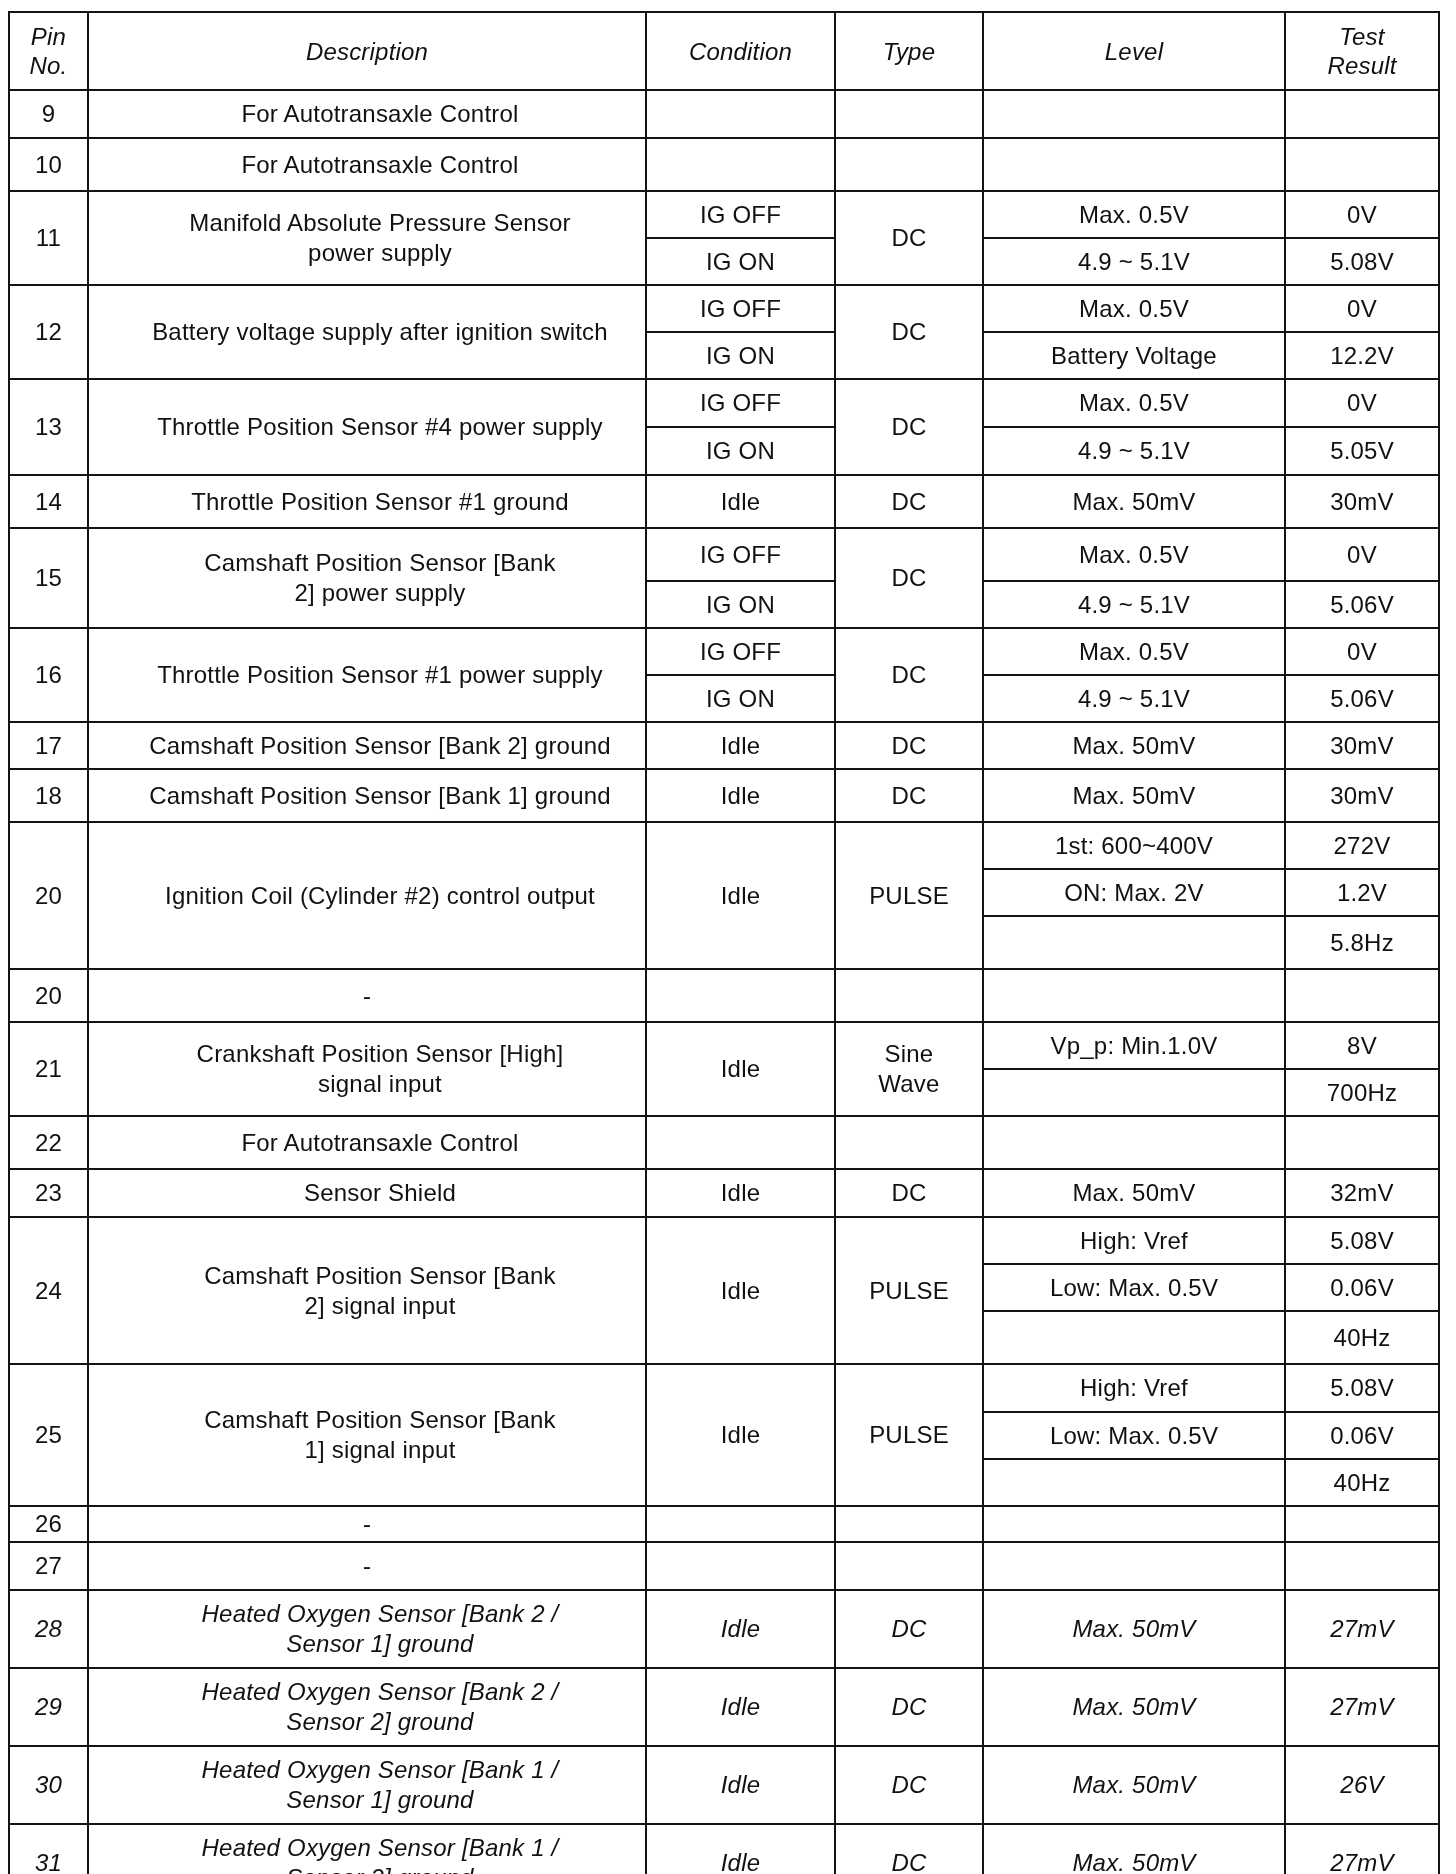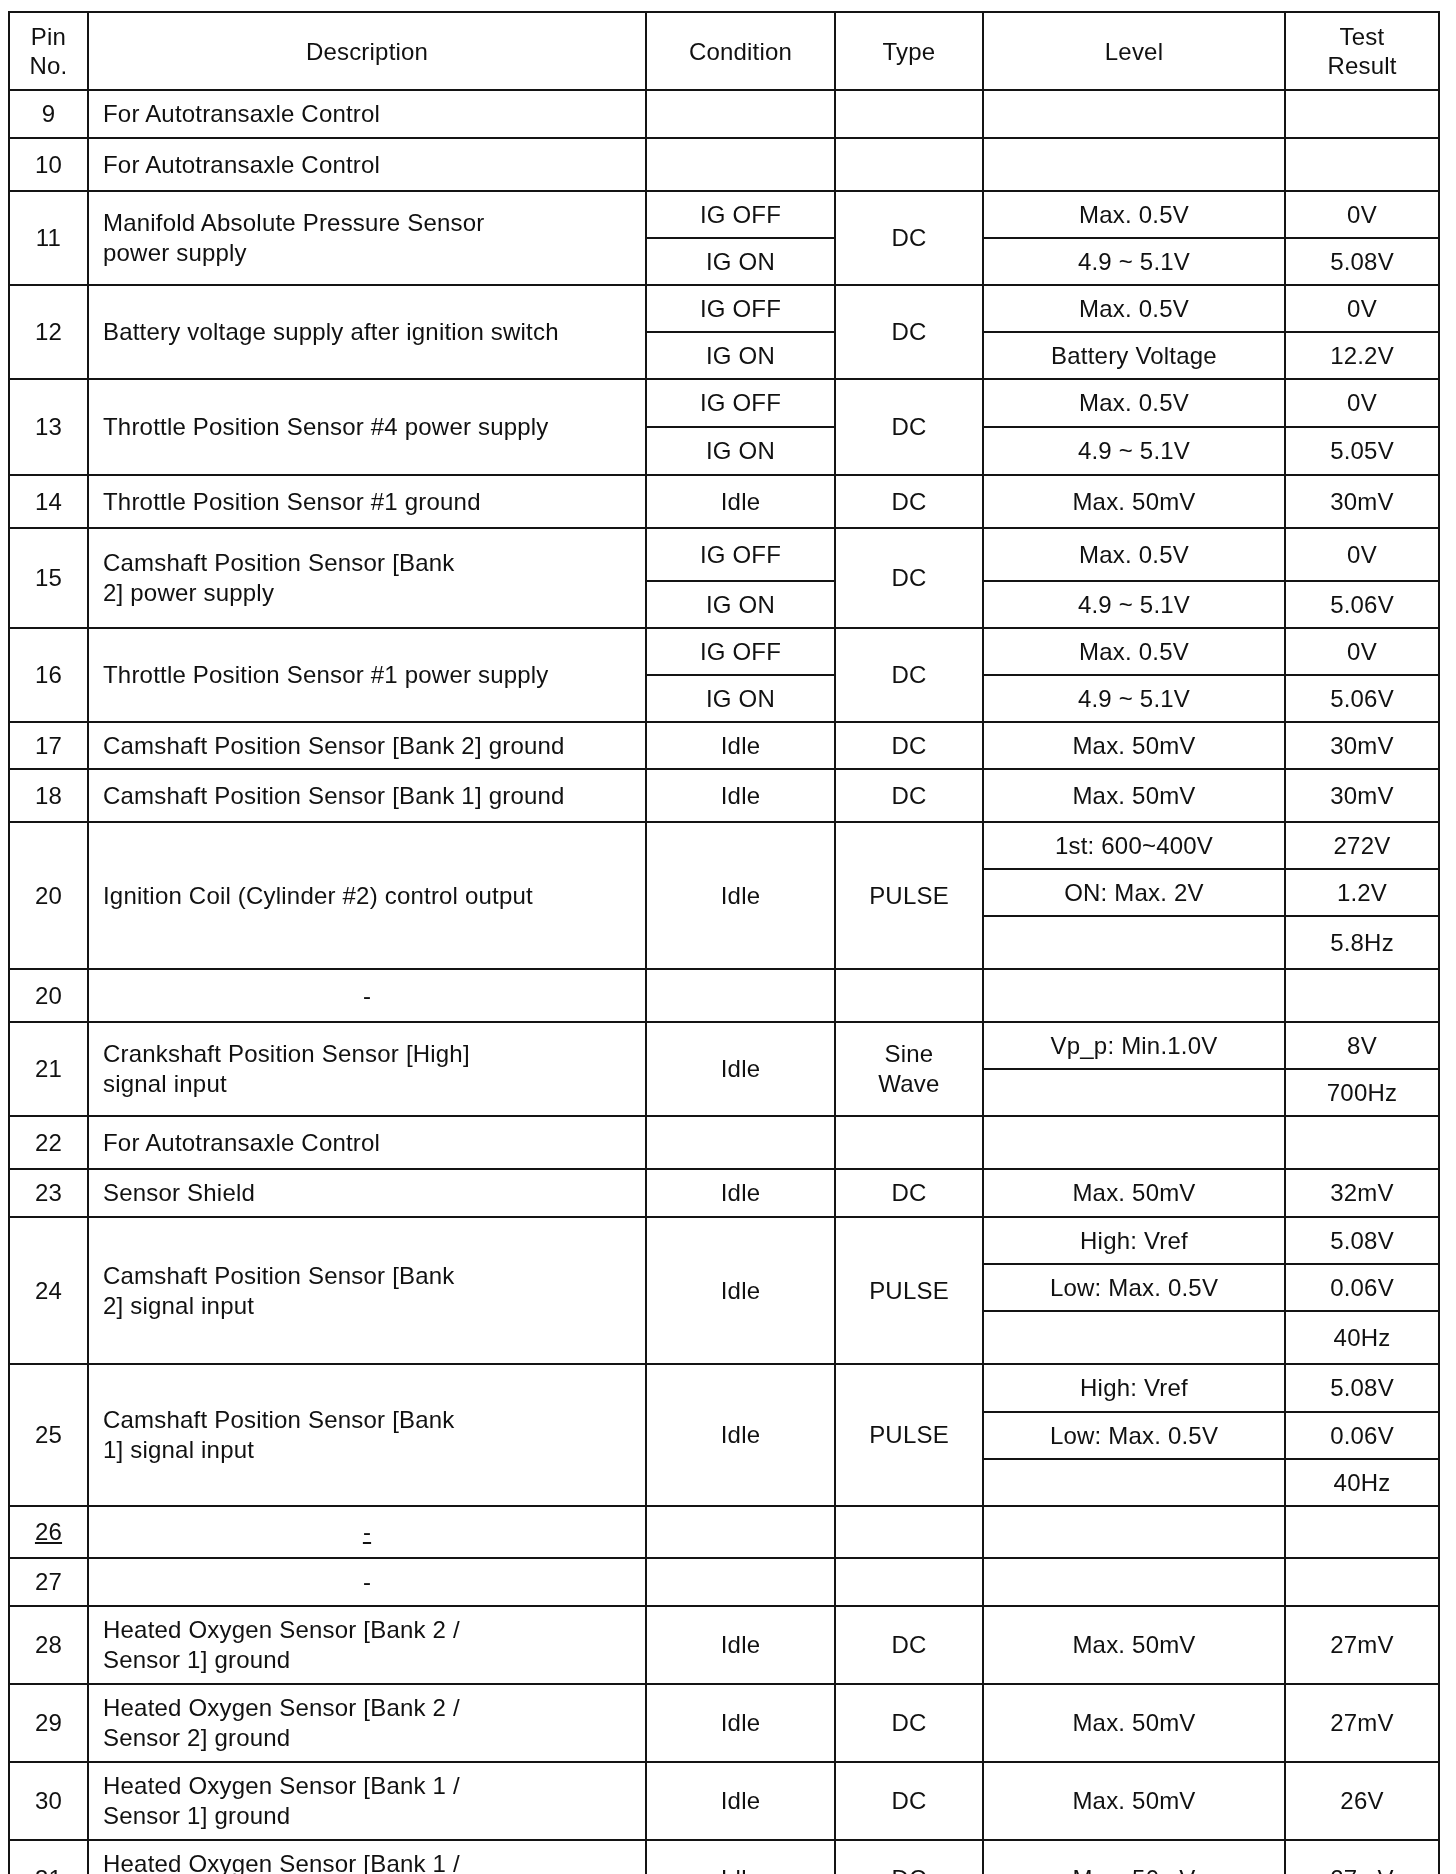--- a/index.html
+++ b/index.html
@@ -32,40 +32,40 @@
     text-align: center;
     vertical-align: middle;
     line-height: 30px;
     overflow: hidden;
     white-space: nowrap;
   }
   table.spec th {
     line-height: 29px;
   }
   table.spec td.desc {
-    text-align: left;
-    padding-left: 14px;
+    text-align: center;
+    padding-left: 26px;
     white-space: normal;
     line-height: 30px;
   }
   table.spec td.desc.center {
     text-align: center;
     padding-left: 0;
   }
   col.c-pin { width: 79px; }
   col.c-desc { width: 558px; }
   col.c-cond { width: 189px; }
   col.c-type { width: 148px; }
   col.c-level { width: 302px; }
   col.c-result { width: 154px; }
-  tr.h78 { height: 78px; }
+  tr.h78 { height: 78px; font-style: italic; }
   tr.h48 { height: 48px; }
   tr.h47 { height: 47px; }
   tr.h46 { height: 53px; }
-  tr.h44 { height: 52px; text-decoration: underline; }
+  tr.h44 { height: 36px; }
 </style>
 </head>
 <body>
 
 <table class="spec">
   <colgroup>
     <col class="c-pin">
       <col class="c-desc">
       <col class="c-cond">
       <col class="c-type">

